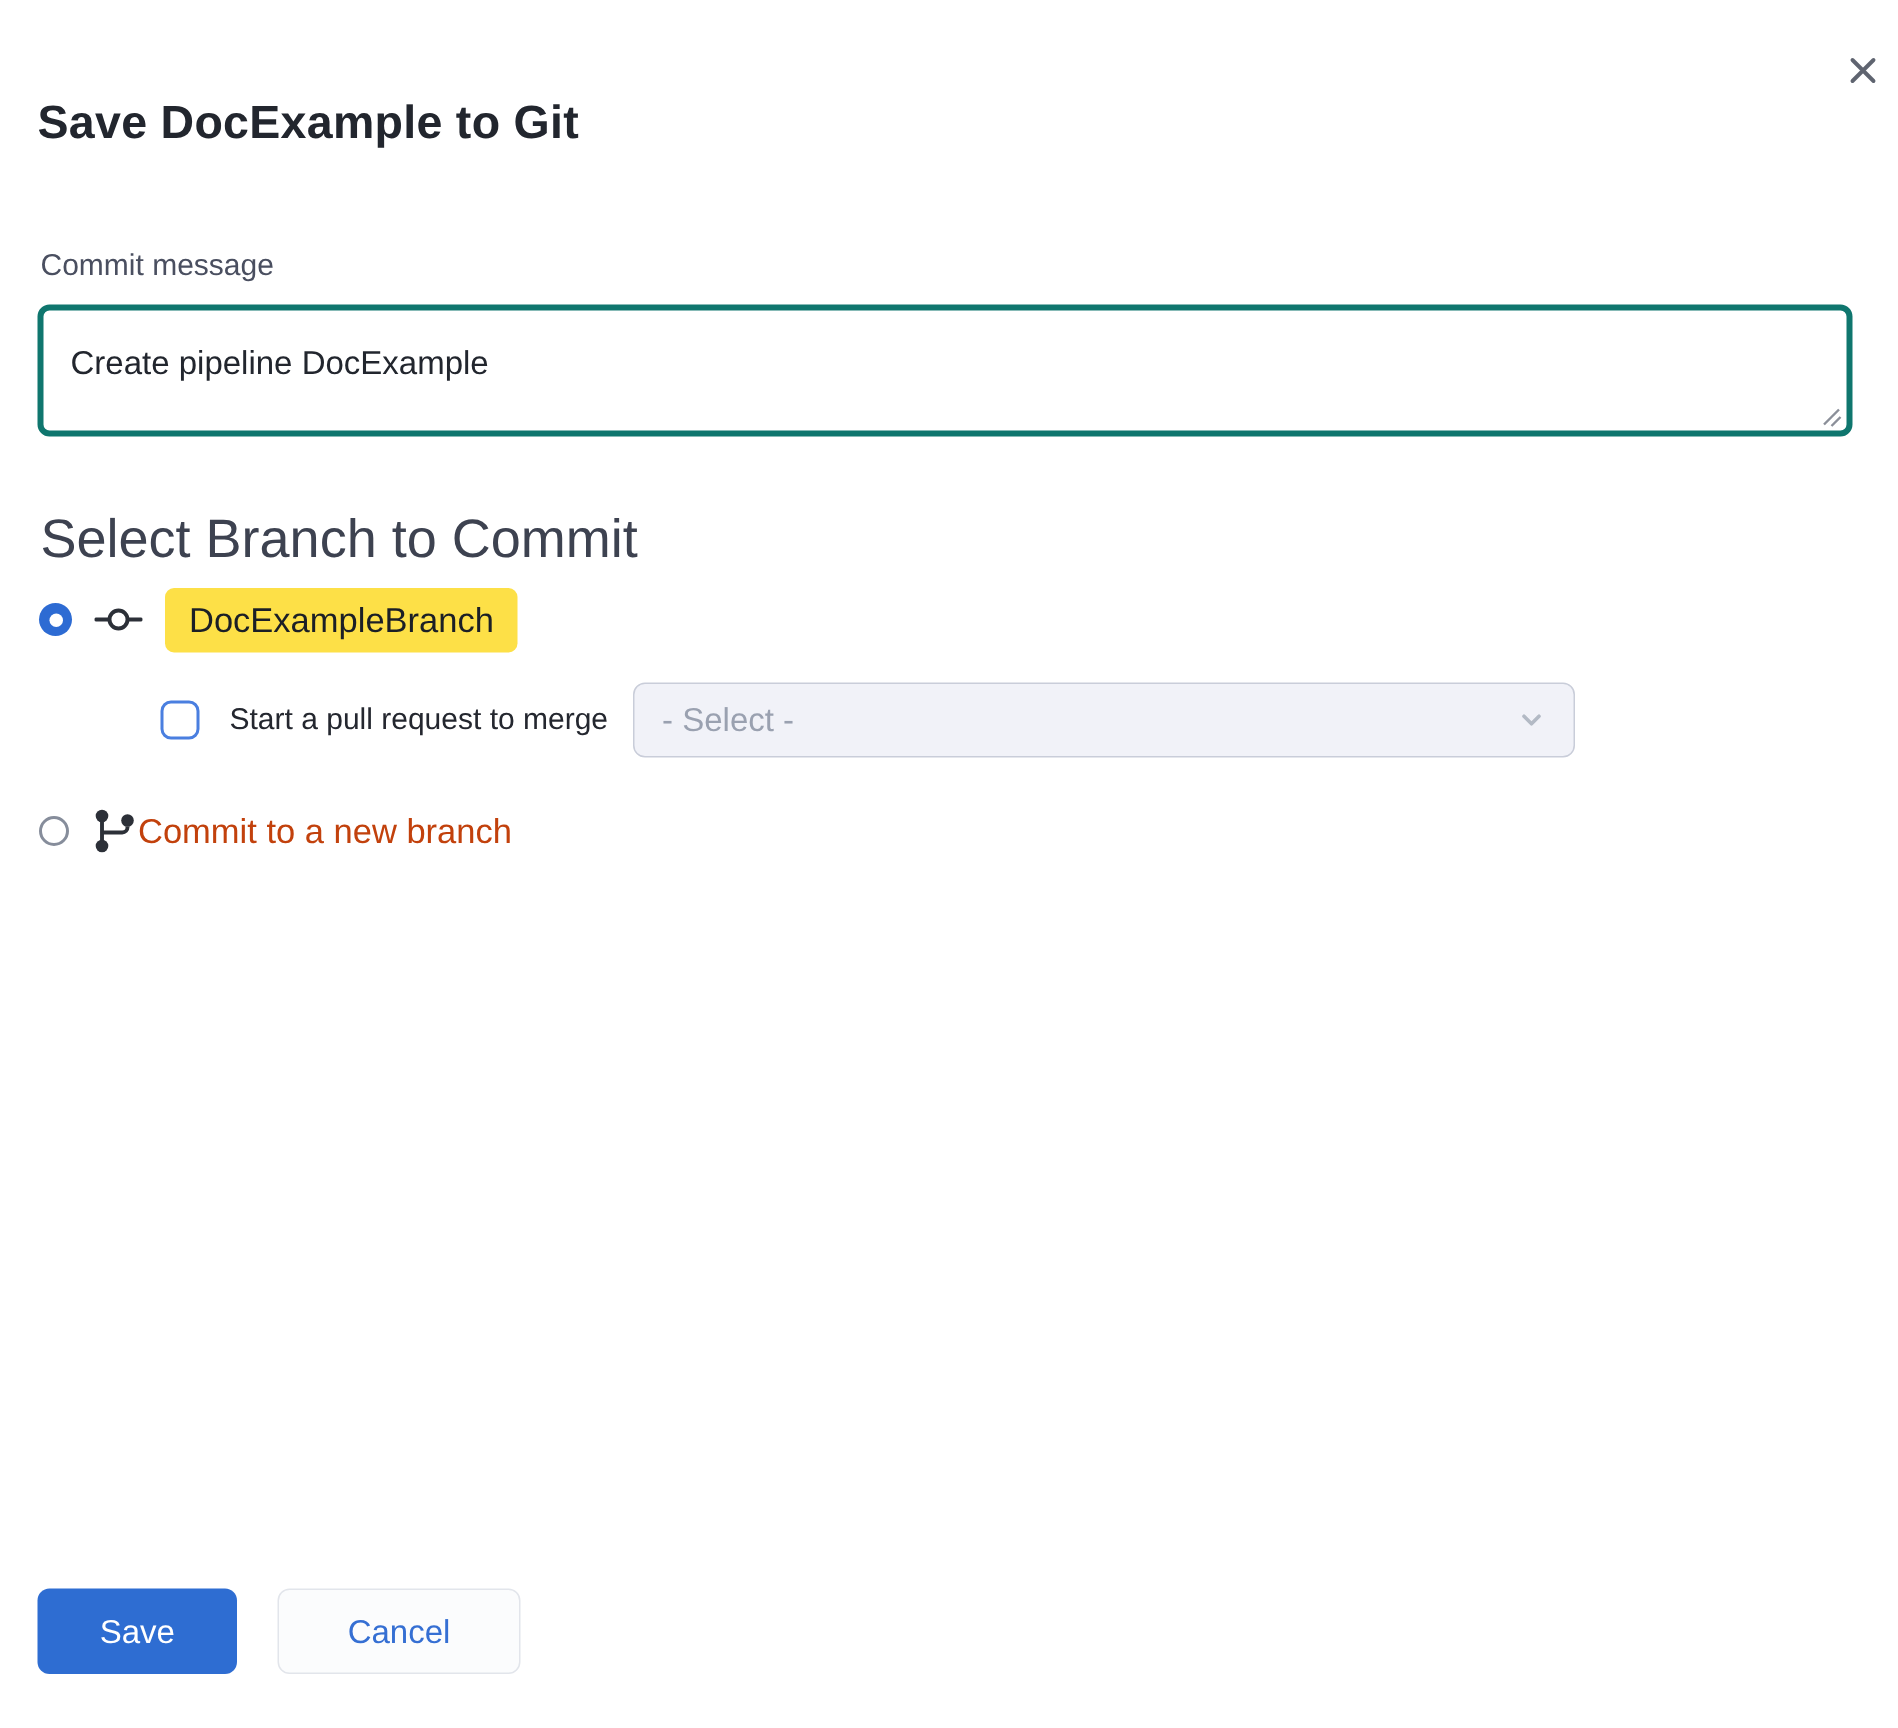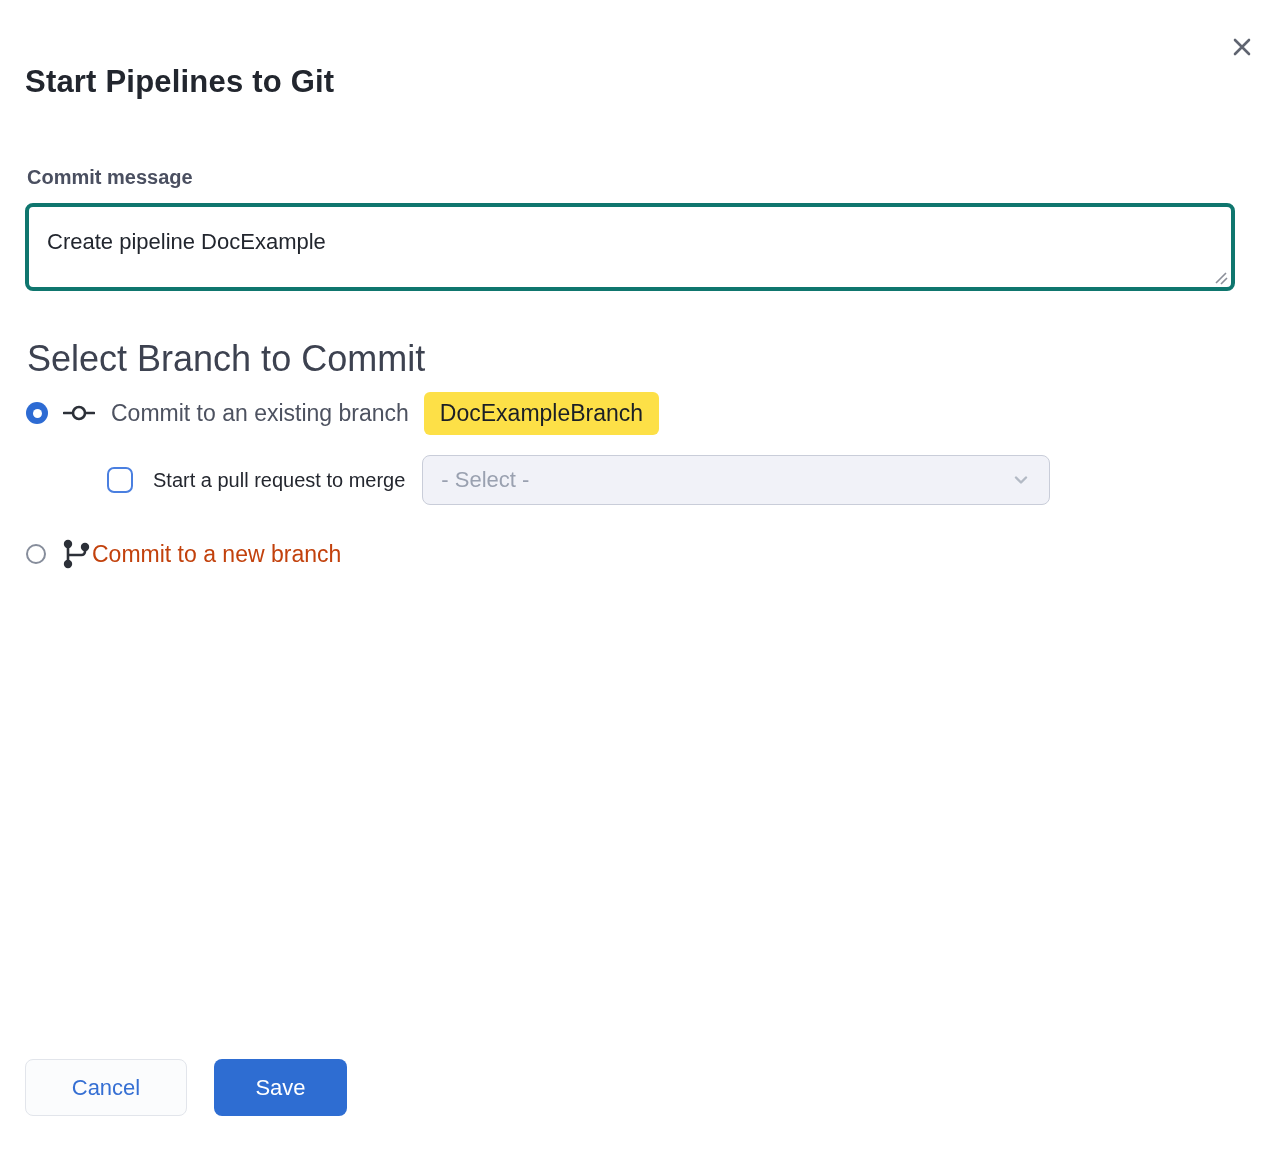--- a/index.html
+++ b/index.html
@@ -19,21 +19,21 @@
   }
 
   .dialog-title {
     position: absolute; left: 25px; top: 64px;
     font-size: 31px; font-weight: 700; color: #22262e;
     letter-spacing: 0.2px;
   }
 
   .commit-label {
     position: absolute; left: 27px; top: 166px;
-    font-size: 20px; font-weight: 700; color: #4a4f60;
+    font-size: 20px; font-weight: 400; color: #4a4f60;
   }
 
   .commit-textarea {
     position: absolute; left: 25px; top: 203px;
     width: 1210px; height: 88px;
     border: 4px solid #0f766e; border-radius: 8px;
     padding: 22px 18px;
     font-family: "Liberation Sans", "DejaVu Sans", sans-serif;
     font-size: 22px; color: #22262e;
     resize: none; outline: none; background: #ffffff;
@@ -133,42 +133,41 @@
 <body>
 
 <button class="close-btn">
   <span style="display:flex">
     <svg width="24" height="24" viewBox="0 0 24 24">
       <path d="M5 5 L19 19 M19 5 L5 19" stroke="#5f6470" stroke-width="2.6" stroke-linecap="round" fill="none"></path>
     </svg>
   </span>
 </button>
 
-<div class="dialog-title">Start Pipelines to Git</div>
+<div class="dialog-title">Save DocExample to Git</div>
 
 <div class="commit-label">Commit message</div>
 <textarea class="commit-textarea" spellcheck="false" style="">Create pipeline DocExample</textarea>
 <span class="resize-handle">
   <svg width="16" height="16" viewBox="0 0 16 16">
     <path d="M3 13 L13 3 M8 14 L14 8" stroke="#8b8f99" stroke-width="1.6" fill="none"></path>
   </svg>
 </span>
 
 <div class="section-heading">Select Branch to Commit</div>
 
 <div class="row row-existing">
   <span class="radio-selected"></span>
   <span class="type-icon icon-commit">
     <svg width="32" height="18" viewBox="0 0 32 18">
       <line x1="1" y1="9" x2="9" y2="9" stroke="#2c3038" stroke-width="2.6" stroke-linecap="round"></line>
       <circle cx="16" cy="9" r="6" fill="none" stroke="#2c3038" stroke-width="2.6"></circle>
       <line x1="23" y1="9" x2="31" y2="9" stroke="#2c3038" stroke-width="2.6" stroke-linecap="round"></line>
     </svg>
   </span>
-  <span class="row-label">Commit to an existing branch</span>
   <span class="branch-chip">DocExampleBranch</span>
 </div>
 
 <div class="row row-pr">
   <span class="checkbox"></span>
   <span class="checkbox-label">Start a pull request to merge</span>
   <div class="select-box">
     <span class="select-placeholder">- Select -</span>
     <span style="display:flex">
       <svg width="20" height="20" viewBox="0 0 20 20">
@@ -186,15 +185,15 @@
       <circle cx="6" cy="26" r="4.2" fill="#2c3038"></circle>
       <circle cx="23" cy="9" r="4.2" fill="#2c3038"></circle>
       <line x1="6" y1="9" x2="6" y2="23" stroke="#2c3038" stroke-width="2.6"></line>
       <path d="M23 13 v0.5 a3.5 3.5 0 0 1 -3.5 3.5 H6" fill="none" stroke="#2c3038" stroke-width="2.6"></path>
     </svg>
   </span>
   <span class="row-label">Commit to a new branch</span>
 </div>
 
 <div class="footer">
+  <button class="btn btn-save">Save</button>
   <button class="btn btn-cancel">Cancel</button>
-  <button class="btn btn-save">Save</button>
 </div>
 
 </body></html>

